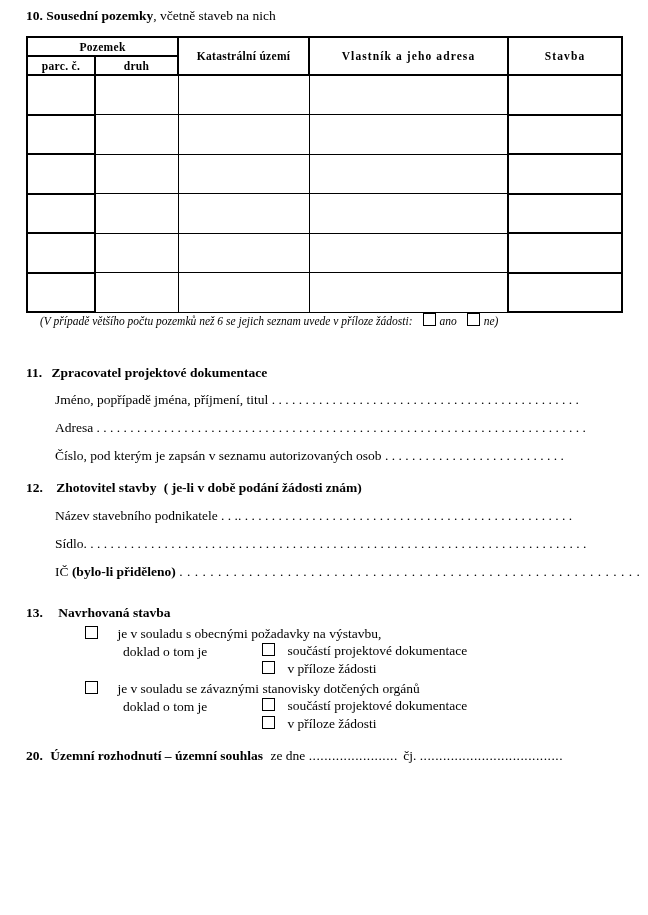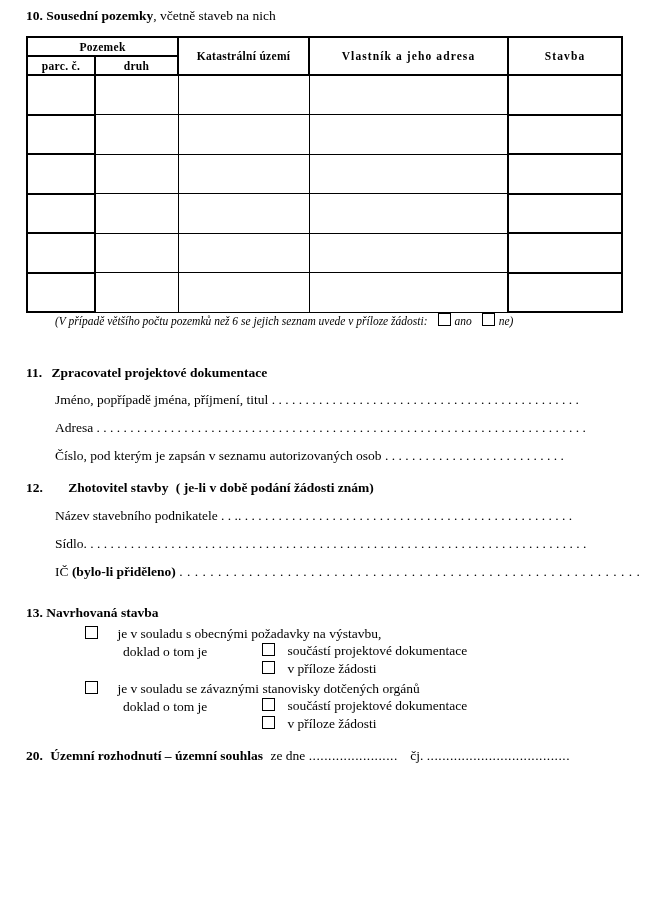--- a/index.html
+++ b/index.html
@@ -68,21 +68,21 @@
   }
   table.neighbors tr.hrow th {
     height: 17px;
   }
   table.neighbors tr.brow td {
     height: 37.5px;
   }
 
   .note {
     position: absolute;
-    left: 55px;
+    left: 40px;
     top: 313px;
     font-size: 11.5px;
     font-style: italic;
   }
   .note .cb {
     display: inline-block;
     width: 11px;
     height: 11px;
     border: 1.2px solid #000;
     vertical-align: -1px;
@@ -206,34 +206,34 @@
   <div class="sec" style="top:365px;">
     <span class="title">11.</span>
     <span class="title" style="margin-left:6px;">Zpracovatel projektové dokumentace</span>
   </div>
   <div class="line" style="top:392px;">Jméno, popřípadě jména, příjmení, titul . . . . . . . . . . . . . . . . . . . . . . . . . . . . . . . . . . . . . . . . . . . . . .</div>
   <div class="line" style="top:448px;">Číslo, pod kterým je zapsán v seznamu autorizovaných osob . . . . . . . . . . . . . . . . . . . . . . . . . . .</div>
   <div class="line" style="top:420px;">Adresa . . . . . . . . . . . . . . . . . . . . . . . . . . . . . . . . . . . . . . . . . . . . . . . . . . . . . . . . . . . . . . . . . . . . . . . . .</div>
 
   <div class="sec" style="top:480px;">
     <span class="title">12.</span>
-    <span class="title" style="margin-left:22px;">Zhotovitel stavby</span>
+    <span class="title" style="margin-left:10px;">Zhotovitel stavby</span>
     <span class="title ital" style="margin-left:4px;">( je-li v době podání žádosti znám)</span>
   </div>
   <div class="line" style="top:508px;">Název stavebního podnikatele . . .. . . . . . . . . . . . . . . . . . . . . . . . . . . . . . . . . . . . . . . . . . . . . . . . . .</div>
   <div class="line" style="top:564px;">
     <span>IČ</span>
     <span class="ital" style="font-weight:bold;">(bylo-li přiděleno)</span>
     <span class="dots">. . . . . . . . . . . . . . . . . . . . . . . . . . . . . . . . . . . . . . . . . . . . . . . . . . . . . . . . . . . .</span>
   </div>
   <div class="line" style="top:536px;">Sídlo. . . . . . . . . . . . . . . . . . . . . . . . . . . . . . . . . . . . . . . . . . . . . . . . . . . . . . . . . . . . . . . . . . . . . . . . . . .</div>
 
   <div class="sec" style="top:605px;">
     <span class="title">13.</span>
-    <span class="title" style="margin-left:0;">Navrhovaná stavba</span>
+    <span class="title" style="margin-left:12px;">Navrhovaná stavba</span>
   </div>
 
   <div class="s13row" style="left:85px; top:626px;">
     <span class="cbox"></span>
     <span style="margin-left:16px;">je v souladu s obecnými požadavky na výstavbu,</span>
   </div>
   <div class="s13row" style="left:123px; top:644px;">
     <span>doklad o tom je</span>
   </div>
   <div class="s13row" style="left:262px; top:643px;">
@@ -259,17 +259,17 @@
   <div class="s13row" style="left:262px; top:716px;">
     <span class="cbox"></span>
     <span style="margin-left:9px;">v příloze žádosti</span>
   </div>
 
   <div class="sec" style="top:748px;">
     <span class="title">20.</span>
     <span class="title" style="margin-left:4px;">Územní rozhodnutí – územní souhlas</span>
     <span style="margin-left:4px;">ze dne</span>
     <span class="dots">.......................</span>
-    <span style="margin-left:9px;">čj.</span>
+    <span style="margin-left:2px;">čj.</span>
     <span class="dots">.....................................</span>
   </div>
 
 </div>
 
 </body></html>

